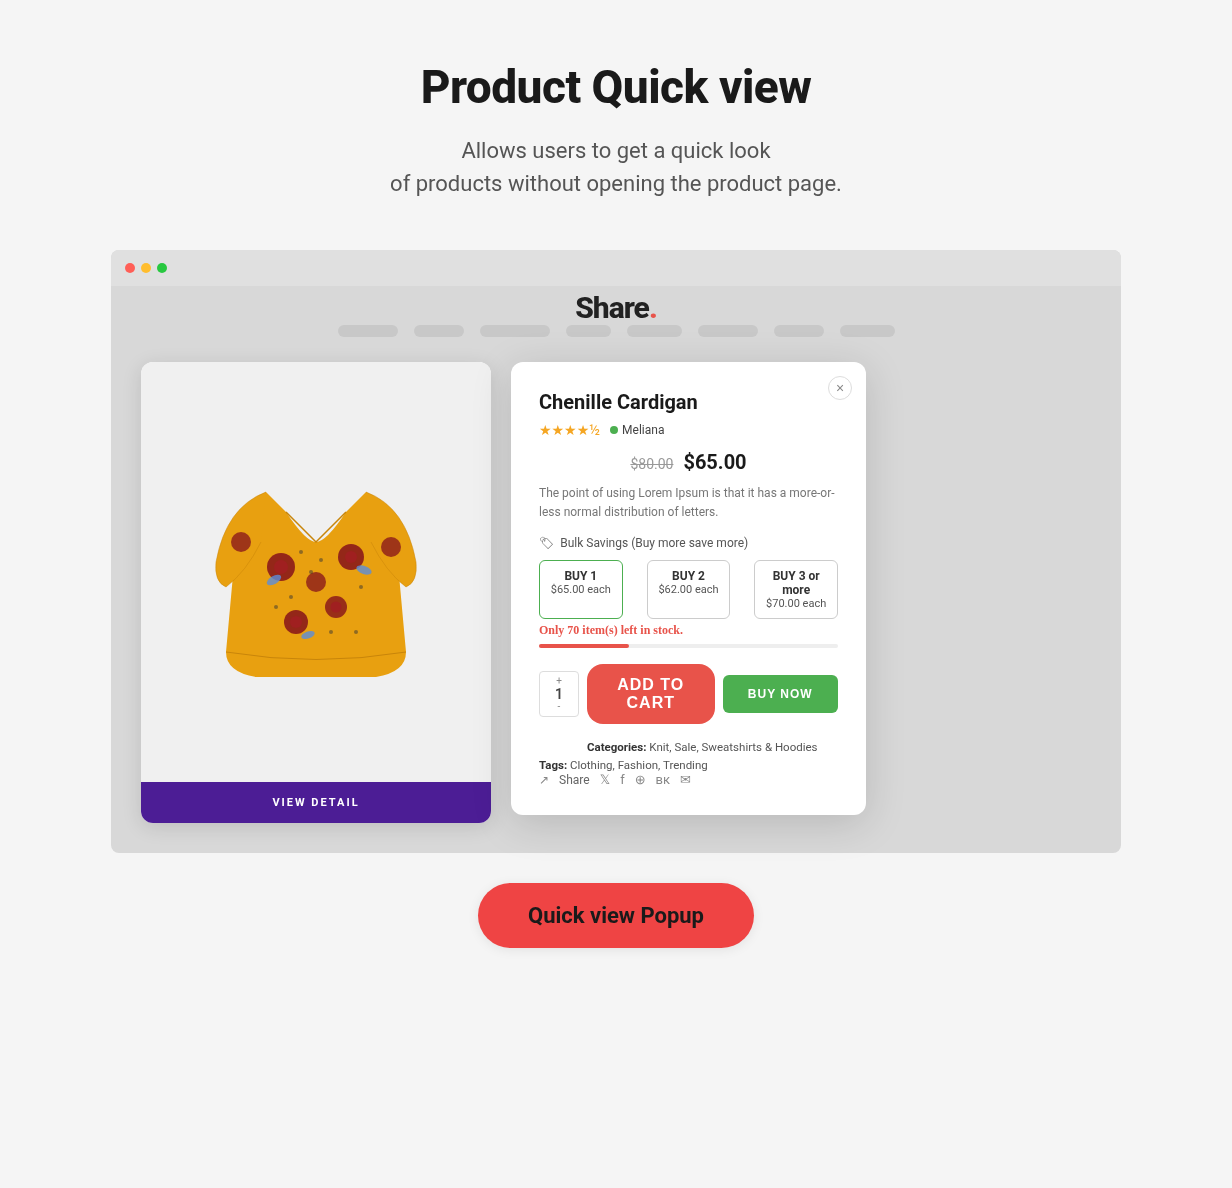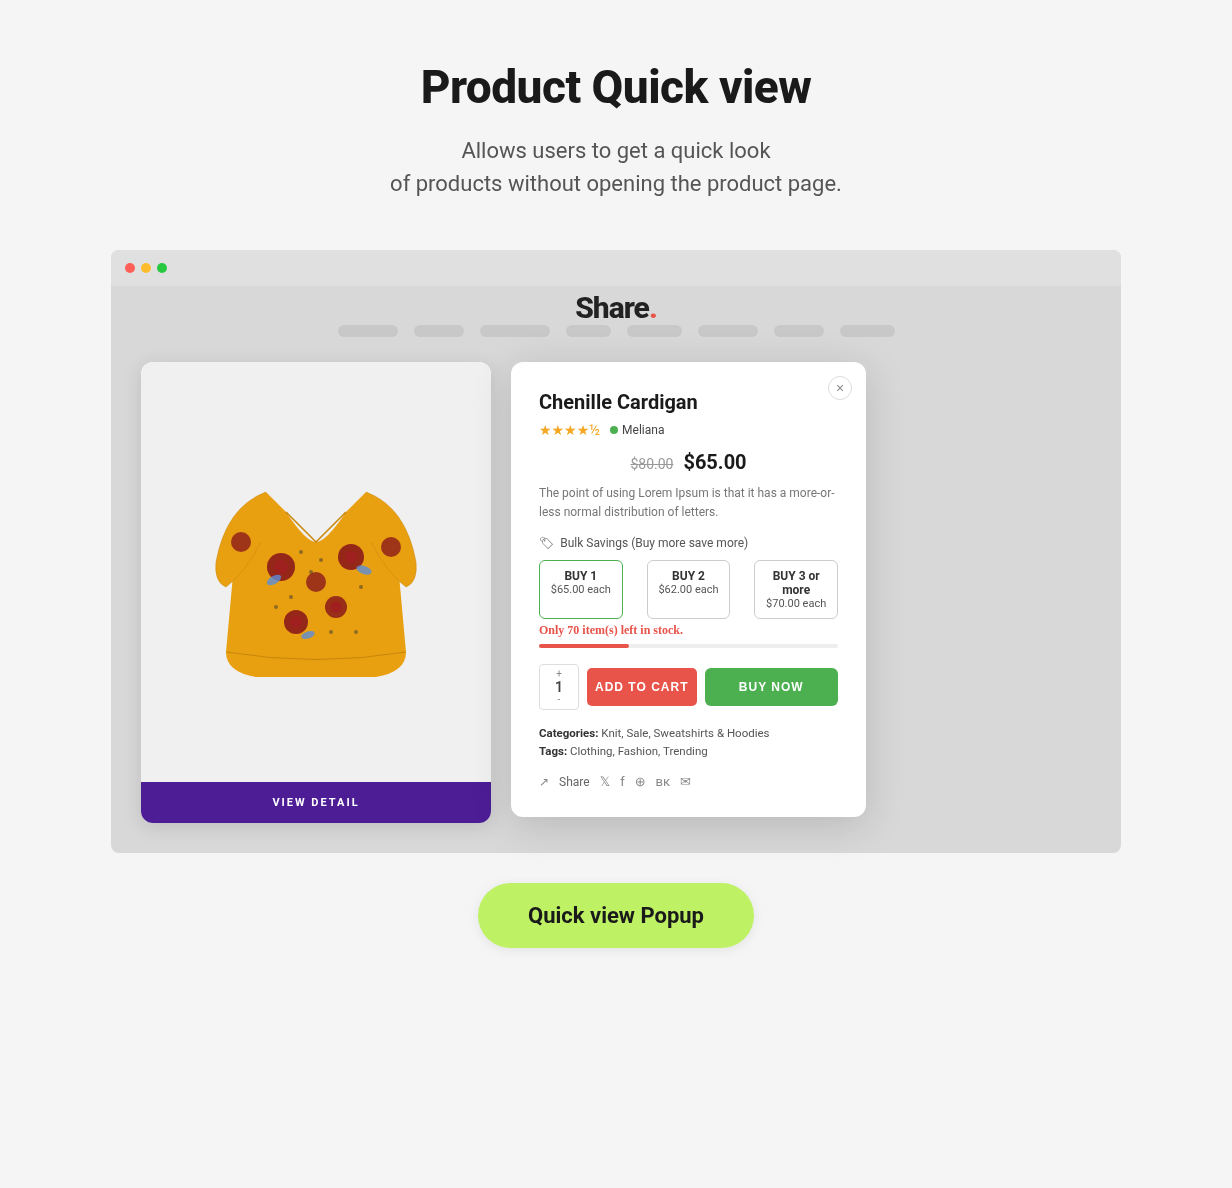--- a/index.html
+++ b/index.html
@@ -323,23 +323,23 @@
       font-size: 10px;
       line-height: 1;
       color: #888;
       gap: 1px;
     }
 
     .add-to-cart-btn {
       background: #e8534a;
       color: white;
       border: none;
-      border-radius: 5px;
-      padding: 12px 4px;
-      font-size: 12px;
+      border-radius: 16px;
+      padding: 12px 22px;
+      font-size: 16px;
       font-weight: 700;
       text-transform: uppercase;
       letter-spacing: 1px;
       cursor: pointer;
       flex: 1;
     }
 
     .buy-now-btn {
       background: #4caf50;
       color: white;
@@ -356,26 +356,27 @@
 
     .categories-line {
       font-size: 11.5px;
       color: #555;
       margin-bottom: 4px;
     }
 
     .categories-line strong {
       color: #333;
       font-weight: 700;
+      margin-left: 48px;
     }
 
     .tags-line {
       font-size: 11.5px;
       color: #555;
-      margin-bottom: 16px;
+      margin-bottom: 0;
     }
 
     .tags-line strong {
       color: #333;
       font-weight: 700;
     }
 
     .share-row {
       display: flex;
       align-items: center;
@@ -385,21 +386,21 @@
     }
 
     .share-icon {
       font-size: 13px;
       color: #888;
       cursor: pointer;
     }
 
     
     .popup-label-pill {
-      background: #bef264;
+      background: #ef4444;
       border-radius: 50px;
       padding: 20px 50px;
       font-size: 22px;
       font-weight: 700;
       color: #1a1a1a;
       margin-top: 30px;
       box-shadow: 0 2px 12px rgba(0,0,0,0.08);
       text-align: right;
     }
   </style>

